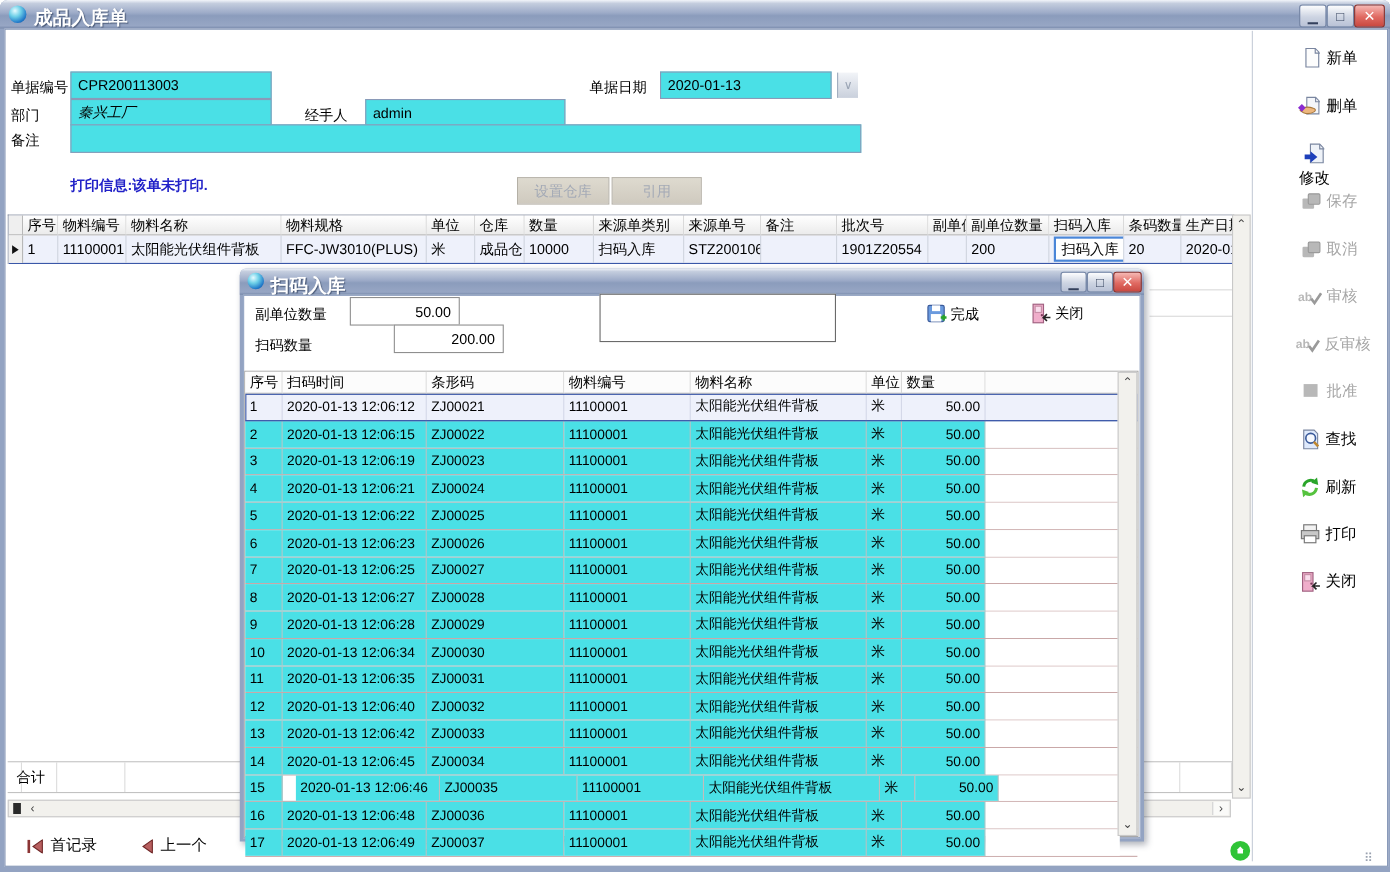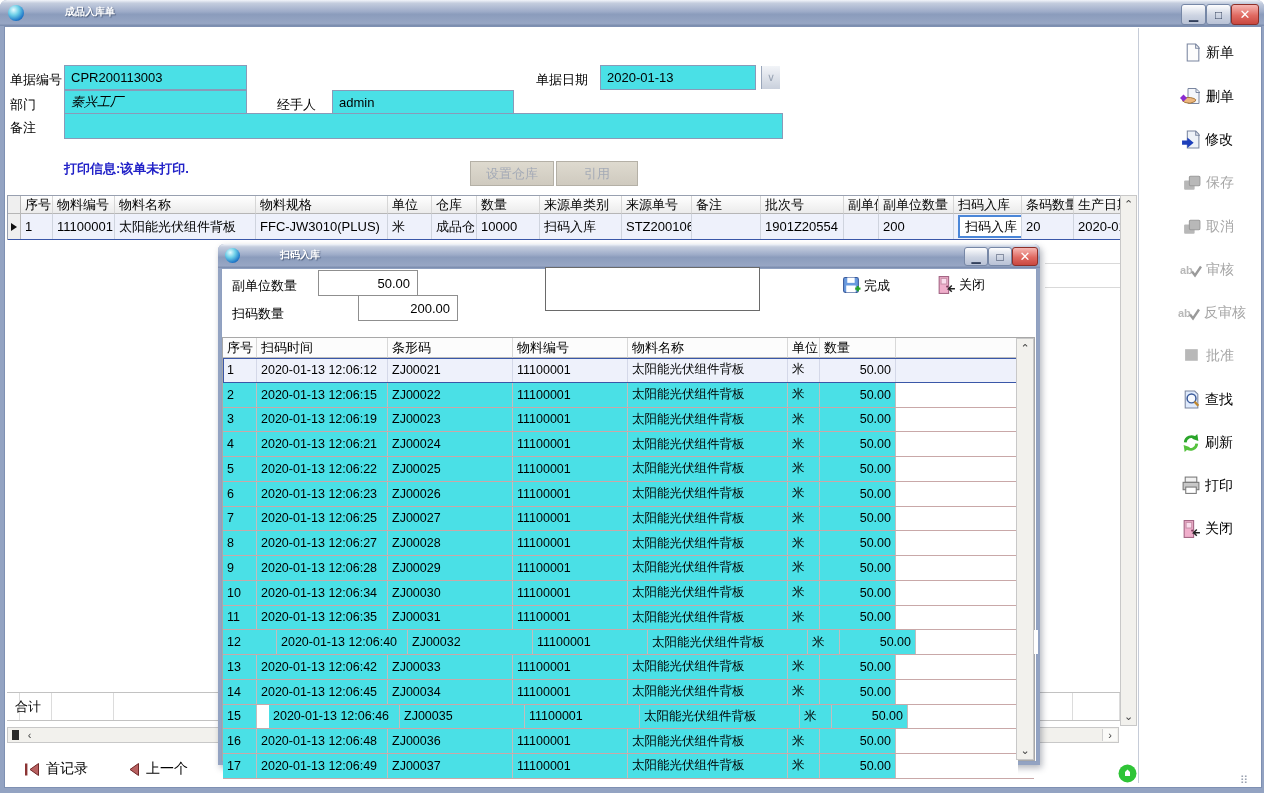--- a/index.html
+++ b/index.html
@@ -5,21 +5,21 @@
   html,body{margin:0;padding:0;}
   body{width:1264px;height:793px;overflow:hidden;position:relative;
        font-family:"Liberation Sans","DejaVu Sans",sans-serif;background:#fff;}
   .abs{position:absolute;}
   
   .win-frame{left:0;top:0;width:1264px;height:793px;background:#93a3c2;border-radius:7px 7px 0 0;}
   .titlebar{left:0;top:0;width:1264px;height:26px;border-radius:7px 7px 0 0;
     background:linear-gradient(180deg,#f2f5fa 0%,#c4cdde 12%,#9dabc8 45%,#8b9cbc 55%,#97a6c4 90%,#7688aa 100%);}
   .sphere{width:16px;height:16px;border-radius:50%;
     background:radial-gradient(circle at 35% 30%,#e6fbff,#6ed0e8 35%,#1f77c8 72%,#0a3a78);}
-  .win-title{font-size:10px;font-weight:bold;color:#fff;text-shadow:1px 1px 1px #4a5a78;white-space:nowrap;margin-left:34px;}
+  .win-title{font-size:17px;font-weight:bold;color:#fff;text-shadow:1px 1px 1px #4a5a78;white-space:nowrap;}
   .capbtn{height:19px;border:1px solid #7687a6;border-radius:3px;
     background:linear-gradient(180deg,#fdfdfe,#cdd4e2 55%,#b9c2d6);
     display:flex;align-items:center;justify-content:center;
     font-size:12px;color:#33405c;font-weight:bold;line-height:1;cursor:default;}
   .capbtn.close{background:linear-gradient(180deg,#f6b8b4,#e06a62 55%,#c94840);border-color:#8d2f28;color:#fff;font-size:13px;}
   .content{left:4px;top:26px;width:1256px;height:760px;background:#fff;border:1px solid #7e90b2;}
   .panel-sep{width:1px;background:#c6ccd8;}
   
   .lbl{font-size:13px;color:#000;white-space:nowrap;}
   .fld{background:var(--cyan,#4ae0e6);border:1px solid #8a9ab8;font-size:13px;color:#000;
@@ -231,21 +231,21 @@
   </div>
   <div class="abs side-btn" style="left:1180px;top:87px;">
     <svg width="22" height="19" viewBox="0 0 22 18">
         <path d="M8 1h8l3 3v12H8z" fill="#f4f6fa" stroke="#7a86a0"></path>
         <path d="M16 1v4h4" fill="none" stroke="#7a86a0"></path>
         <path d="M2 13 q4-5 12-2 q3 1 1 3 q-5 3-10 1 z" fill="#edb77e" stroke="#a8793e"></path>
         <rect x="1" y="8" width="5" height="5" fill="#8a2bd0" transform="rotate(45 3.5 10.5)"></rect>
       </svg>
     <span>删单</span>
   </div>
-  <div class="abs side-btn" style="left:1181px;top:130px;">
+  <div class="abs side-btn" style="left:1181px;top:130px;flex-direction:column;">
     <svg width="20" height="19" viewBox="0 0 19 18">
         <path d="M6 1h8l3 3v13H6z" fill="#eef2f8" stroke="#7a86a0"></path>
         <path d="M14 1v4h4" fill="none" stroke="#7a86a0"></path>
         <path d="M1 10 h5 v-3 l6 5 -6 5 v-3 h-5 z" fill="#1d3fba"></path>
       </svg>
     <span>修改</span>
   </div>
   <div class="abs side-btn disabled" style="left:1182px;top:173px;">
     <svg width="20" height="19" viewBox="0 0 19 18">
         <rect x="2" y="7" width="10" height="9" rx="1" fill="#b8b8b8"></rect>
@@ -467,21 +467,21 @@
           <div class="tcell dcell cy" style="width: 34px; text-align: center;">11</div>
           <div class="tcell dcell cy" style="width: 131px;">2020-01-13 12:06:35</div>
           <div class="tcell dcell cy" style="width: 125px;">ZJ00031</div>
           <div class="tcell dcell cy" style="width: 115px;">11100001</div>
           <div class="tcell dcell cy" style="width: 160px;">太阳能光伏组件背板</div>
           <div class="tcell dcell cy" style="width: 32px;">米</div>
           <div class="tcell dcell cy num" style="width: 76px;">50.00</div>
           <div class="tcell dcell filler" style="width: 122px;"></div>
         </div>
         <div class="trow drow">
-          <div class="tcell dcell cy" style="width: 54px;">12</div>
+          <div class="tcell dcell cy" style="width: 34px;">12</div>
           <div class="tcell dcell cy" style="width: 131px;">2020-01-13 12:06:40</div>
           <div class="tcell dcell cy" style="width: 125px;">ZJ00032</div>
           <div class="tcell dcell cy" style="width: 115px;">11100001</div>
           <div class="tcell dcell cy" style="width: 160px;">太阳能光伏组件背板</div>
           <div class="tcell dcell cy" style="width: 32px;">米</div>
           <div class="tcell dcell cy num" style="width: 76px;">50.00</div>
           <div class="tcell dcell filler" style="width: 122px;"></div>
         </div>
         <div class="trow drow">
           <div class="tcell dcell cy" style="width: 34px;">13</div>

